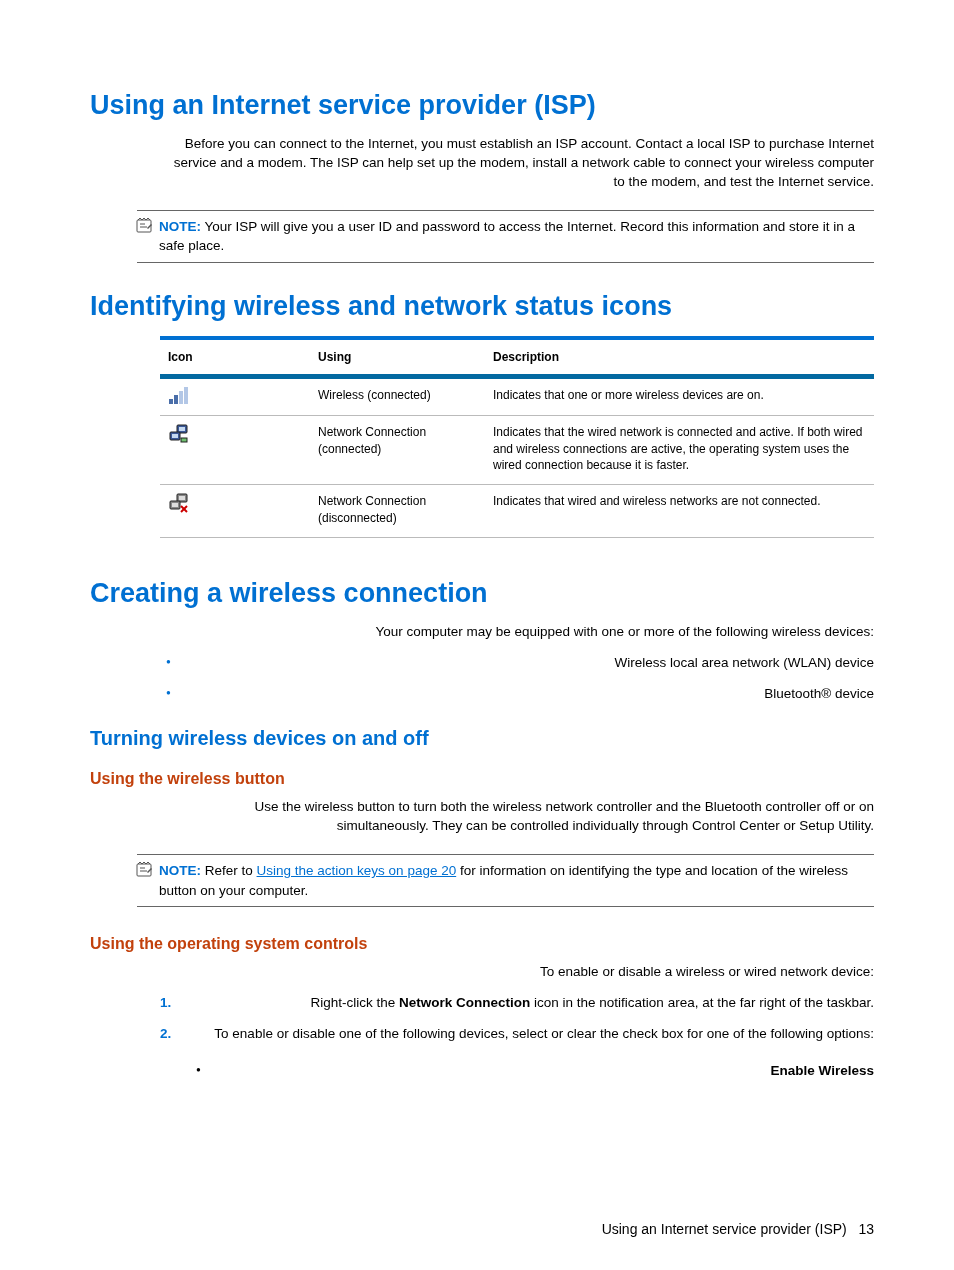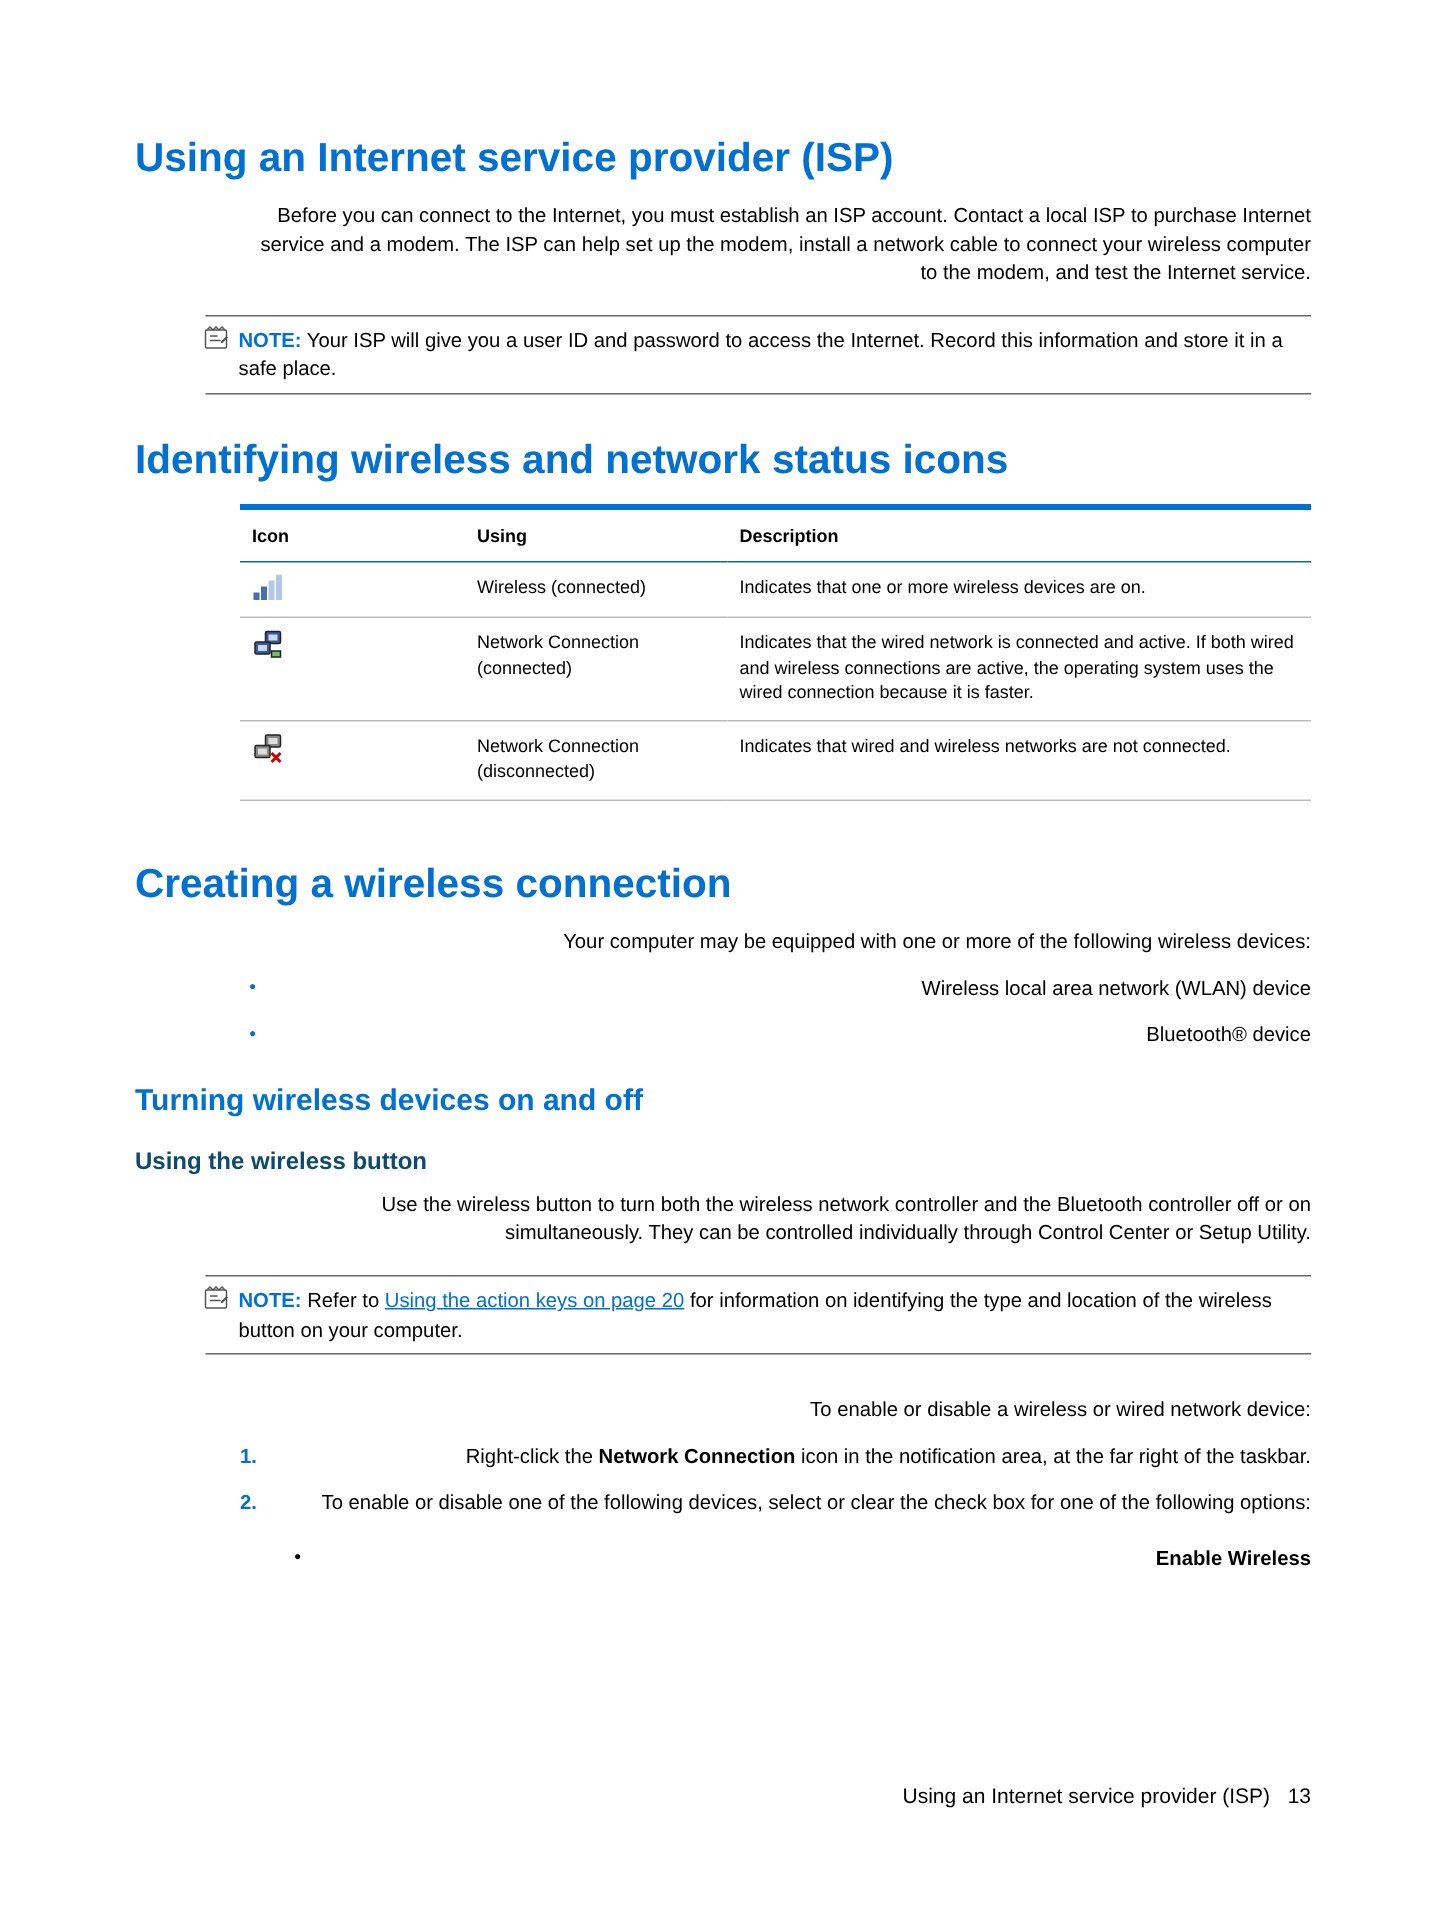--- a/index.html
+++ b/index.html
@@ -57,21 +57,21 @@
   }
   table {
     width: 100%;
     border-collapse: collapse;
     font-size: 12px;
   }
   th {
     text-align: left;
     font-weight: bold;
     padding: 10px 8px 10px 8px;
-    border-bottom: 1px solid #0369a1;
+    border-bottom: 5px solid #0369a1;
   }
   td {
     vertical-align: top;
     padding: 8px 8px 10px 8px;
     border-bottom: 1px solid #bbb;
     line-height: 1.4;
   }
   .col-icon { width: 150px; }
   .col-name { width: 175px; }
   .icon-cell svg { display: block; }
@@ -97,21 +97,21 @@
   ul.bullets.black > li::before { color: #000; }
   .h2 {
     font-size: 20px;
     font-weight: bold;
     color: #0070d2;
     margin: 10px 0 8px 0;
   }
   .h3 {
     font-size: 16px;
     font-weight: bold;
-    color: #0c4a6e;
+    color: #c2410c;
     margin: 20px 0 10px 0;
   }
   ol.numlist {
     list-style: none;
     padding-left: 0;
     margin: 10px 0 10px 0;
   }
   ol.numlist > li {
     position: relative;
     padding-left: 30px;
@@ -246,20 +246,21 @@
           <line x1="4" y1="10" x2="11" y2="10" stroke="#555"></line>
           <path d="M11 11 l4 -4 l1 1 l-4 4 z" fill="#555"></path>
         </svg>
     </span>
     <div class="note-text">
       <span class="note-label">NOTE:</span>
       <span>Refer to </span><a href="#" class="link">Using the action keys on page 20</a><span> for information on identifying the type and location of the wireless button on your computer.</span>
     </div>
   </div>
 
+  <div class="h3">Using the operating system controls</div>
   <div class="body-indent">
     <p class="para" style="margin-bottom:6px">To enable or disable a wireless or wired network device:</p>
     <ol class="numlist">
       <li>
         <span class="num">1.</span>
         <span>Right-click the </span><span class="bold">Network Connection</span><span> icon in the notification area, at the far right of the taskbar.</span>
       </li>
       <li>
         <span class="num">2.</span>
         <span>To enable or disable one of the following devices, select or clear the check box for one of the following options:</span>

